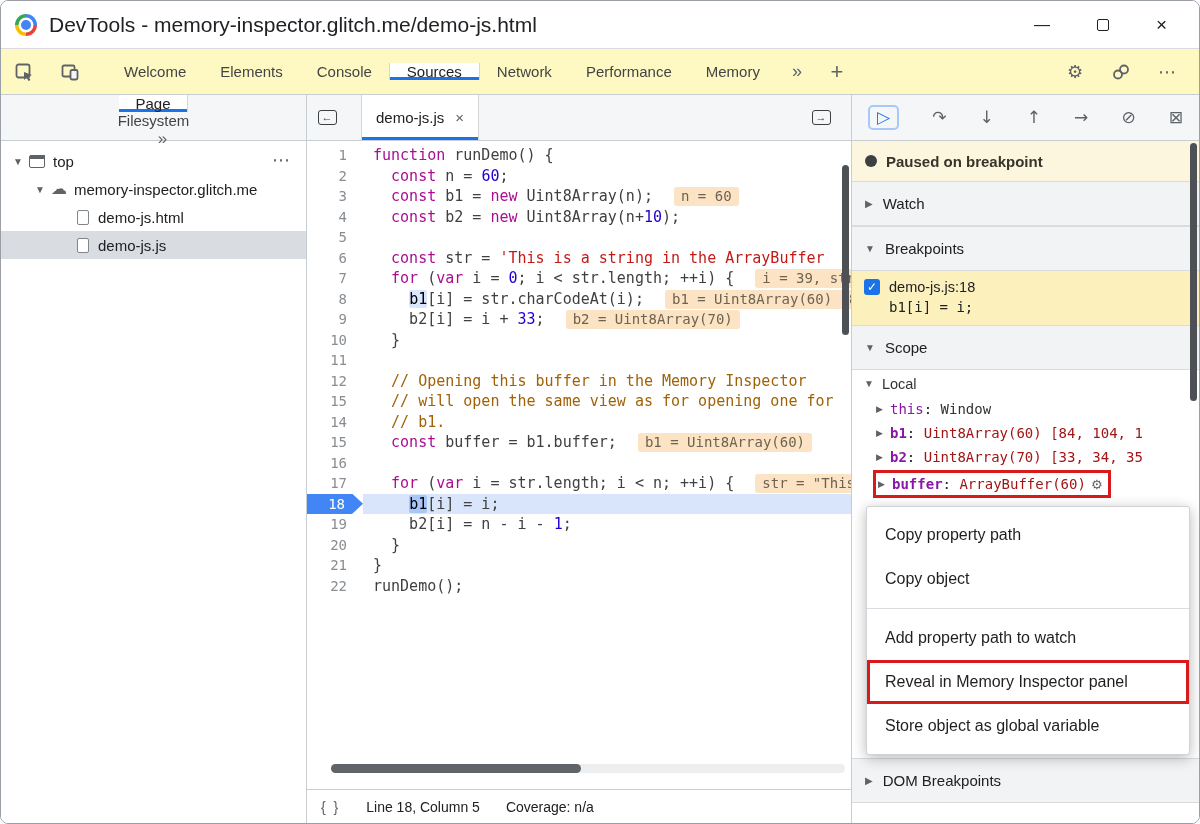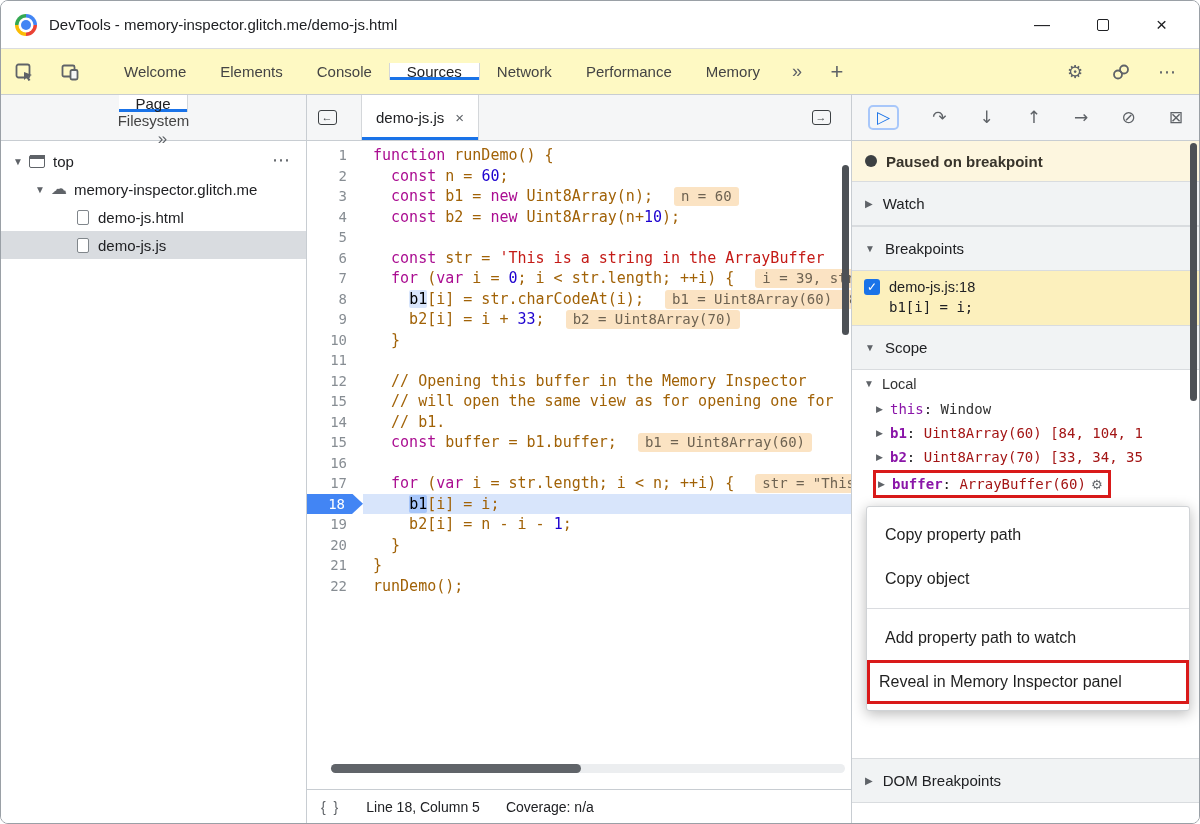--- a/index.html
+++ b/index.html
@@ -7,21 +7,21 @@
   .win { position: relative; width: 1200px; height: 824px; border: 1px solid #9aa0a6;
          border-radius: 8px; overflow: hidden; background: #fff; }
 
   
   .titlebar { height: 48px; display: flex; align-items: center; padding: 0 14px;
               border-bottom: 1px solid #dadce0; background: #fff; }
   .logo { width: 22px; height: 22px; border-radius: 50%; margin-right: 12px; position: relative;
           background: conic-gradient(#4285f4 0 25%, #ea4335 0 50%, #fbbc05 0 75%, #34a853 0 100%); }
   .logo::after { content: ""; position: absolute; inset: 6px; border-radius: 50%;
                  background: #4285f4; box-shadow: 0 0 0 2.5px #fff; }
-  .title { font-size: 15px; color: #202124; }
+  .title { font-size: 21px; color: #202124; }
   .win-controls { margin-left: auto; display: flex; align-items: center; gap: 47px; padding-right: 18px; }
   .ctrl { font-size: 16px; color: #202124; line-height: 1; }
   .ctrl-max { width: 12px; height: 12px; border: 1.6px solid #202124; border-radius: 2px; }
 
   
   .main-toolbar { height: 46px; background: #fef9c3; border-bottom: 1px solid #c8cdd2;
                   display: flex; align-items: center; }
   .tool-btn { width: 46px; display: flex; align-items: center; justify-content: center; color: #5f6368; }
   .panel-tab { padding: 0 17px; display: flex; align-items: center; font-size: 15px; color: #444; }
   .panel-tab.active { background: #fff; border-left: 1px solid #d4d7da; border-right: 1px solid #d4d7da;
@@ -72,21 +72,21 @@
   .strip-right { margin-left: auto; margin-right: 10px; }
 
   .code-area { position: relative; flex: 1; overflow: hidden; padding-top: 4px;
                font: 15px/20.5px "DejaVu Sans Mono", monospace; }
   .code-row { display: flex; white-space: pre; height: 20.5px; overflow: hidden; }
   .gutter { flex: 0 0 56px; text-align: right; padding-right: 16px; color: #878d93; font-size: 14px; }
   .gutter.bp { background: #4285f4; color: #fff; padding-right: 18px;
                clip-path: polygon(0 0, calc(100% - 11px) 0, 100% 50%, calc(100% - 11px) 100%, 0 100%); }
   .code-text { flex: 1; padding-left: 10px; overflow: hidden; }
   .code-row.current .code-text { background: #d8e5fb; }
-  .t-kw { color: #aa0d91; } .t-pl { color: #a16207; margin-top: 32px; } .t-num { color: #1c00cf; }
+  .t-kw { color: #aa0d91; } .t-pl { color: #404040; margin-top: 32px; } .t-num { color: #1c00cf; }
   .t-str { color: #c41a16; } .t-cm { color: #a16207; }
   .t-sel { background: #a7c6fa; border-radius: 2px; }
   .t-sel2 { background: #d9e6fc; border-radius: 2px; }
   .badge { display: inline-block; background: #fbe3c3; color: #6e6352; font-size: 14px;
            line-height: 19px; padding: 0 7px; margin-left: 12px; border-radius: 3px; }
 
   .hscroll-track { position: absolute; left: 24px; right: 6px; bottom: 16px; height: 9px;
                    border-radius: 5px; background: #eceef0; }
   .hscroll-thumb { position: absolute; left: 0; top: 0; width: 250px; height: 9px;
                    border-radius: 5px; background: #606469; }
@@ -132,21 +132,21 @@
   .red-box { display: flex; align-items: center; border: 3px solid #d91a1a;
              padding: 0 5px 0 2px; height: 28px; margin-left: -3px; }
   .gear { font-size: 13px; color: #5f6368; margin-left: 5px; font-family: "DejaVu Sans", sans-serif; }
 
   .dom-section { position: absolute; left: 0; right: 0; top: 663px; }
 
   .menu { position: absolute; left: 14px; right: 9px; top: 411px; background: #fff;
           border: 1px solid #d0d3d6; border-radius: 3px; box-shadow: 0 3px 14px rgba(0,0,0,.28);
           padding: 6px 0; z-index: 5; font-size: 16px; color: #1f1f1f; }
   .menu-item { height: 44px; display: flex; align-items: center; padding: 0 18px; }
-  .menu-item.boxed { border: 3px solid #d91a1a; padding: 0 9px; }
+  .menu-item.boxed { border: 3px solid #d91a1a; padding: 0 15px; }
   .menu-divider { height: 1px; background: #dadce0; margin: 7px 0; }
 
   .vscroll-rp { position: absolute; right: 2px; top: 48px; width: 7px; height: 258px;
                 border-radius: 4px; background: #4d5156; z-index: 3; }
 </style>
 </head>
 <body>
 
 <div class="win">
 
@@ -344,20 +344,21 @@
           <span class="gear">⚙</span>
         </span>
       </div>
 
       <div class="menu">
         <div class="menu-item">Copy property path</div>
         <div class="menu-item">Copy object</div>
         <div class="menu-divider"></div>
         <div class="menu-item">Add property path to watch</div>
         <div class="menu-item boxed">Reveal in Memory Inspector panel</div>
+        <div class="menu-item">Store object as global variable</div>
       </div>
 
       <div class="section dom-section">
         <span class="sec-twisty">▶</span>
         <span>DOM Breakpoints</span>
       </div>
 
       <div class="vscroll-rp"></div>
     </div>
 

